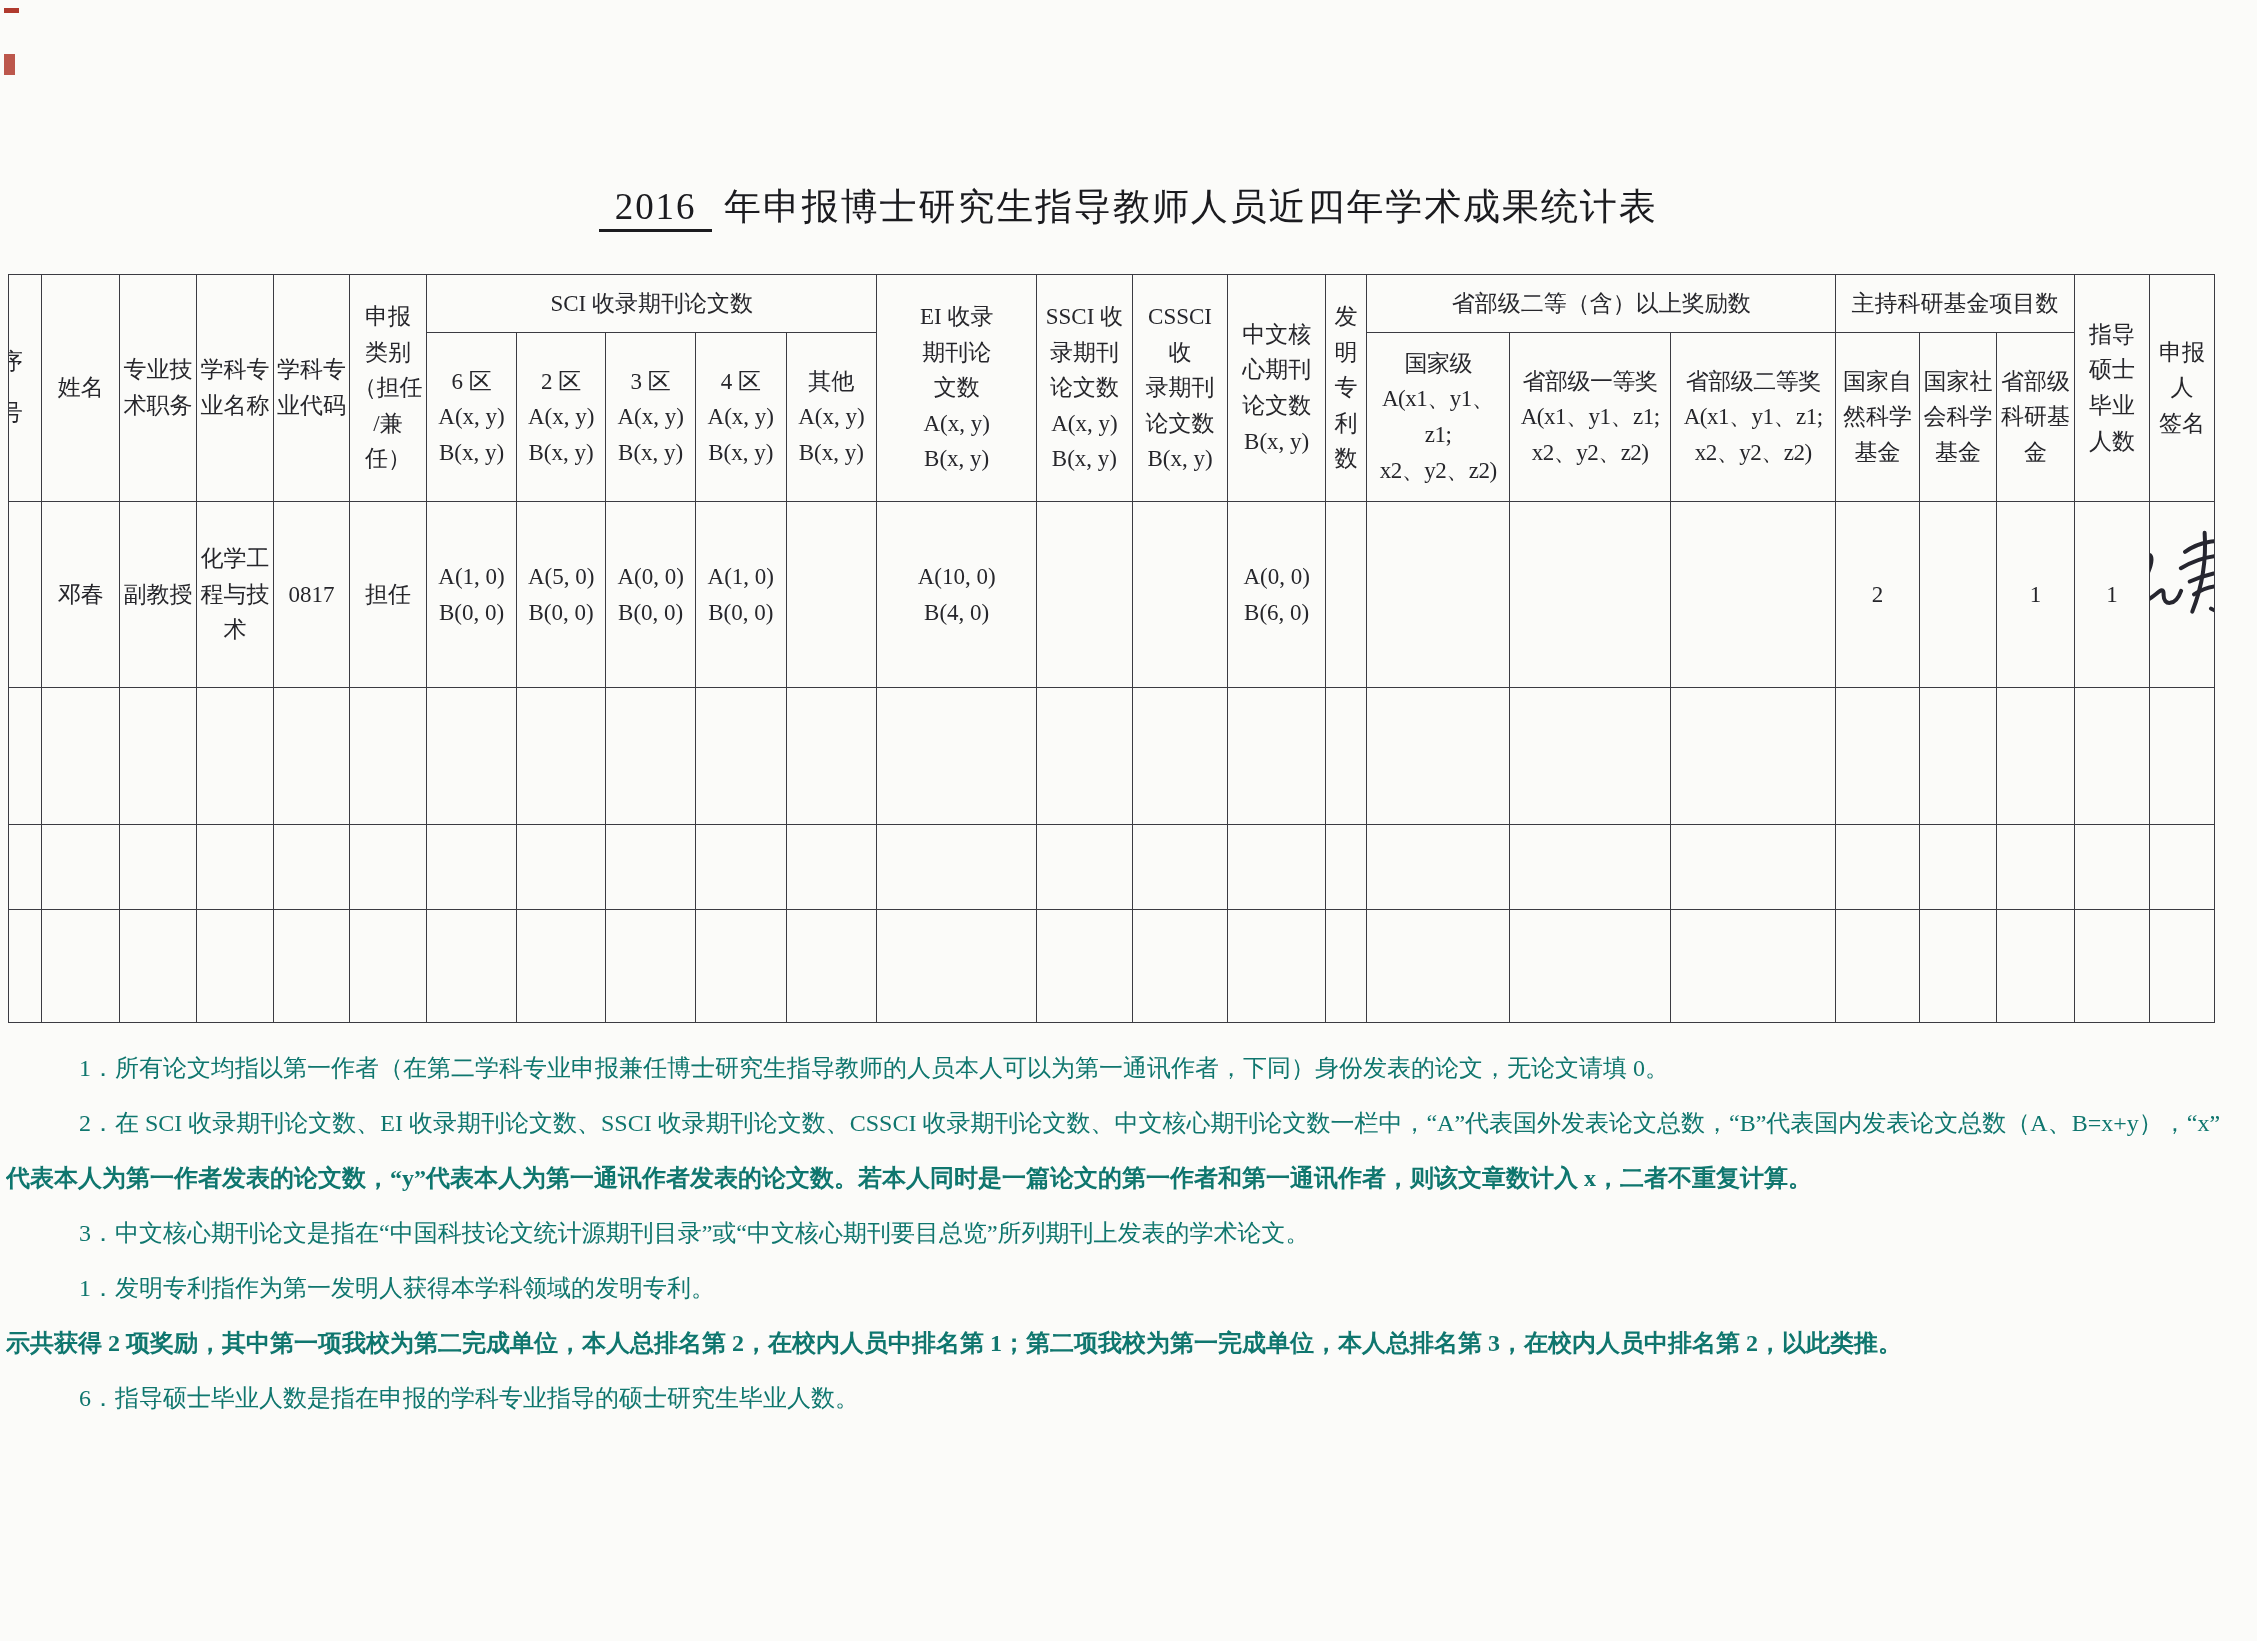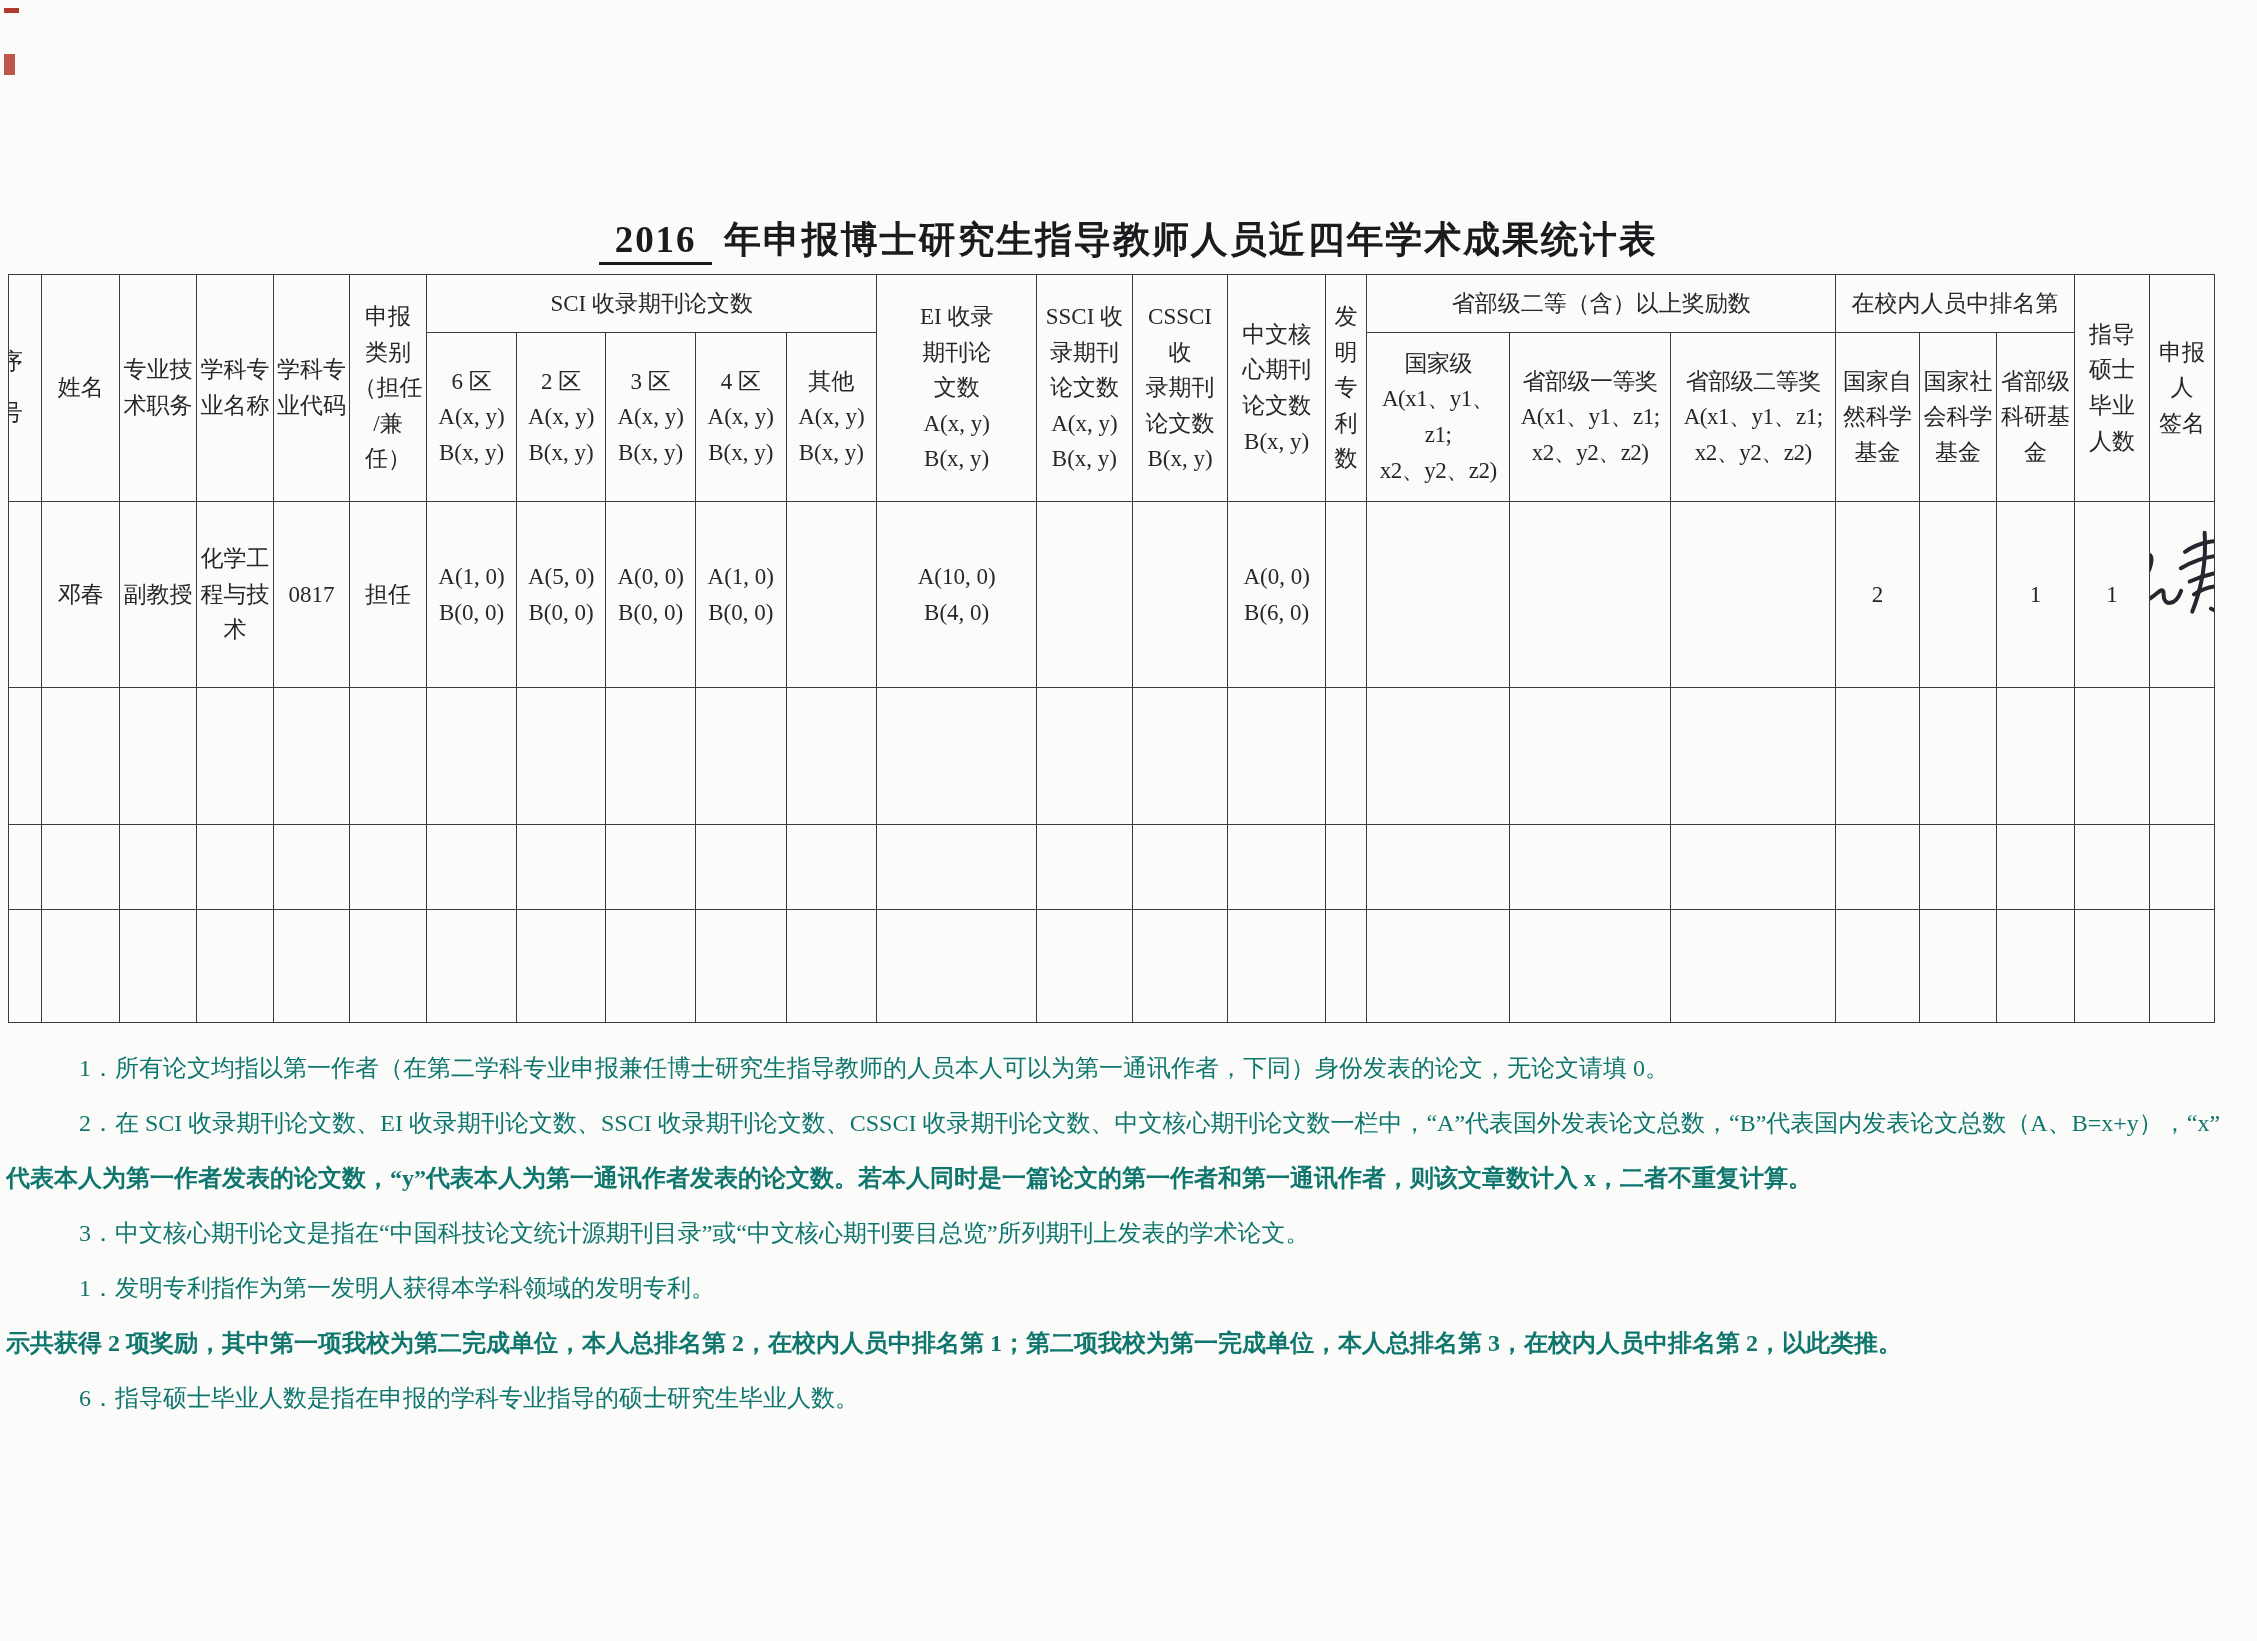--- a/index.html
+++ b/index.html
@@ -17,25 +17,24 @@
   
   .speck { position: absolute; background: #b03a2e; }
   .speck.s1 { left: 3.9px; top: 7.7px;  width: 15.4px; height: 5.8px; }
   .speck.s2 { left: 3.9px; top: 54px; width: 11.6px; height: 21px; opacity: .85; }
 
   .title {
     position: absolute;
     top: 182px; left: 0; width: 100%;
     text-align: center;
     font-family: "Liberation Sans", sans-serif;
-    font-weight: 700;
+    font-weight: 400;
     font-size: 37px;
     letter-spacing: 1.9px;
     color: #1b1b1f;
-    margin-top: 33px;
   }
   .title .year {
     border-bottom: 3.9px solid #1b1b1f;
     padding: 0 15.4px 1.9px 15.4px;
     font-family: "Liberation Serif", serif;
   }
 
   table.form {
     position: absolute;
     left: 7.7px; top: 274px;
@@ -152,21 +151,21 @@
       <td rowspan="2">中文核
 心期刊
 论文数
 B(x, y)</td>
       <td rowspan="2" class="vert">发
 明
 专
 利
 数</td>
       <td colspan="3" class="group">省部级二等（含）以上奖励数</td>
-      <td colspan="3" class="group">在校内人员中排名第</td>
+      <td colspan="3" class="group">主持科研基金项目数</td>
       <td rowspan="2">指导
 硕士
 毕业
 人数</td>
       <td rowspan="2">申报
 人
 签名</td>
     </tr>
 
     <tr style="height:169px">

